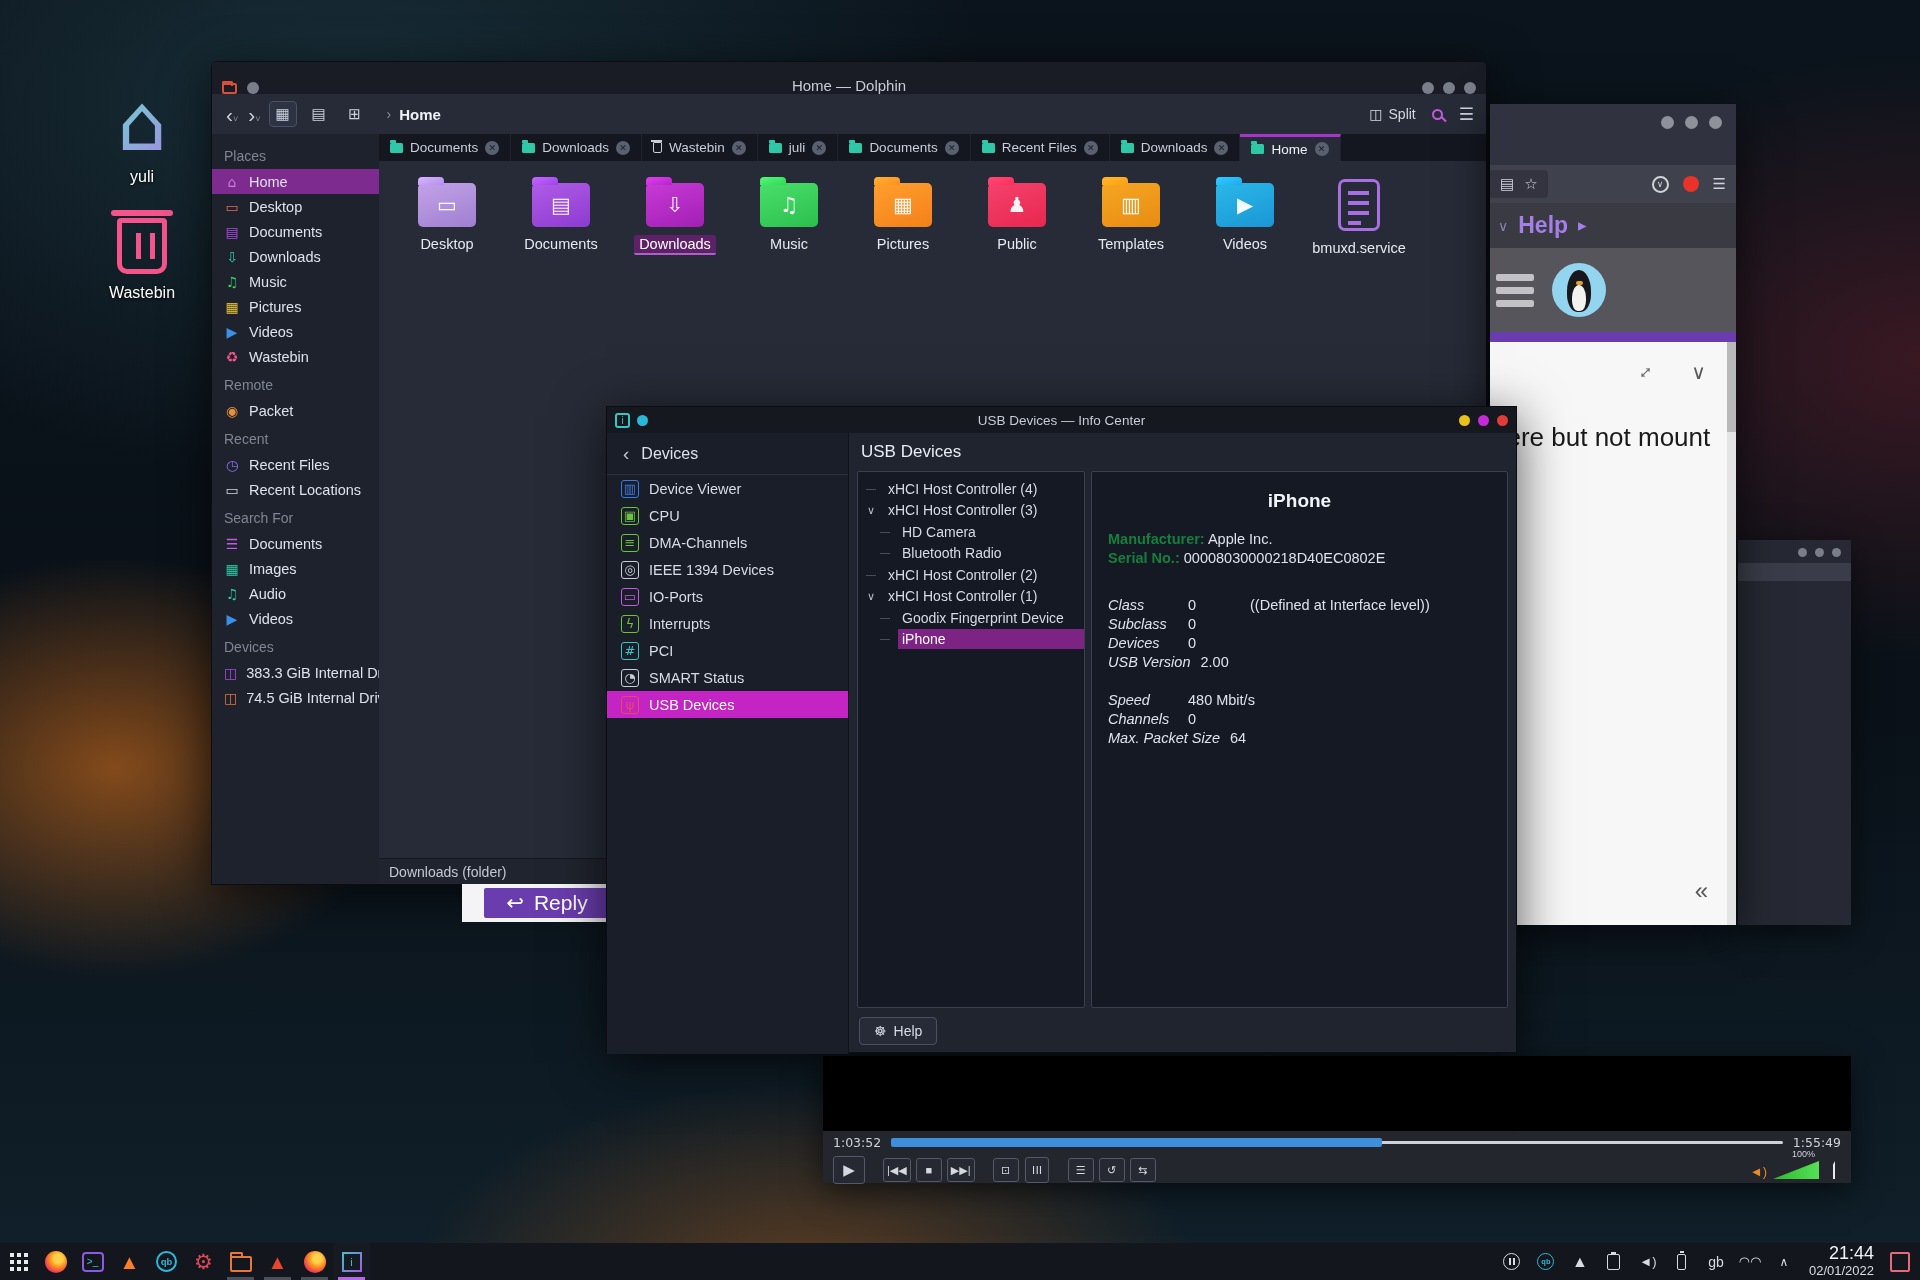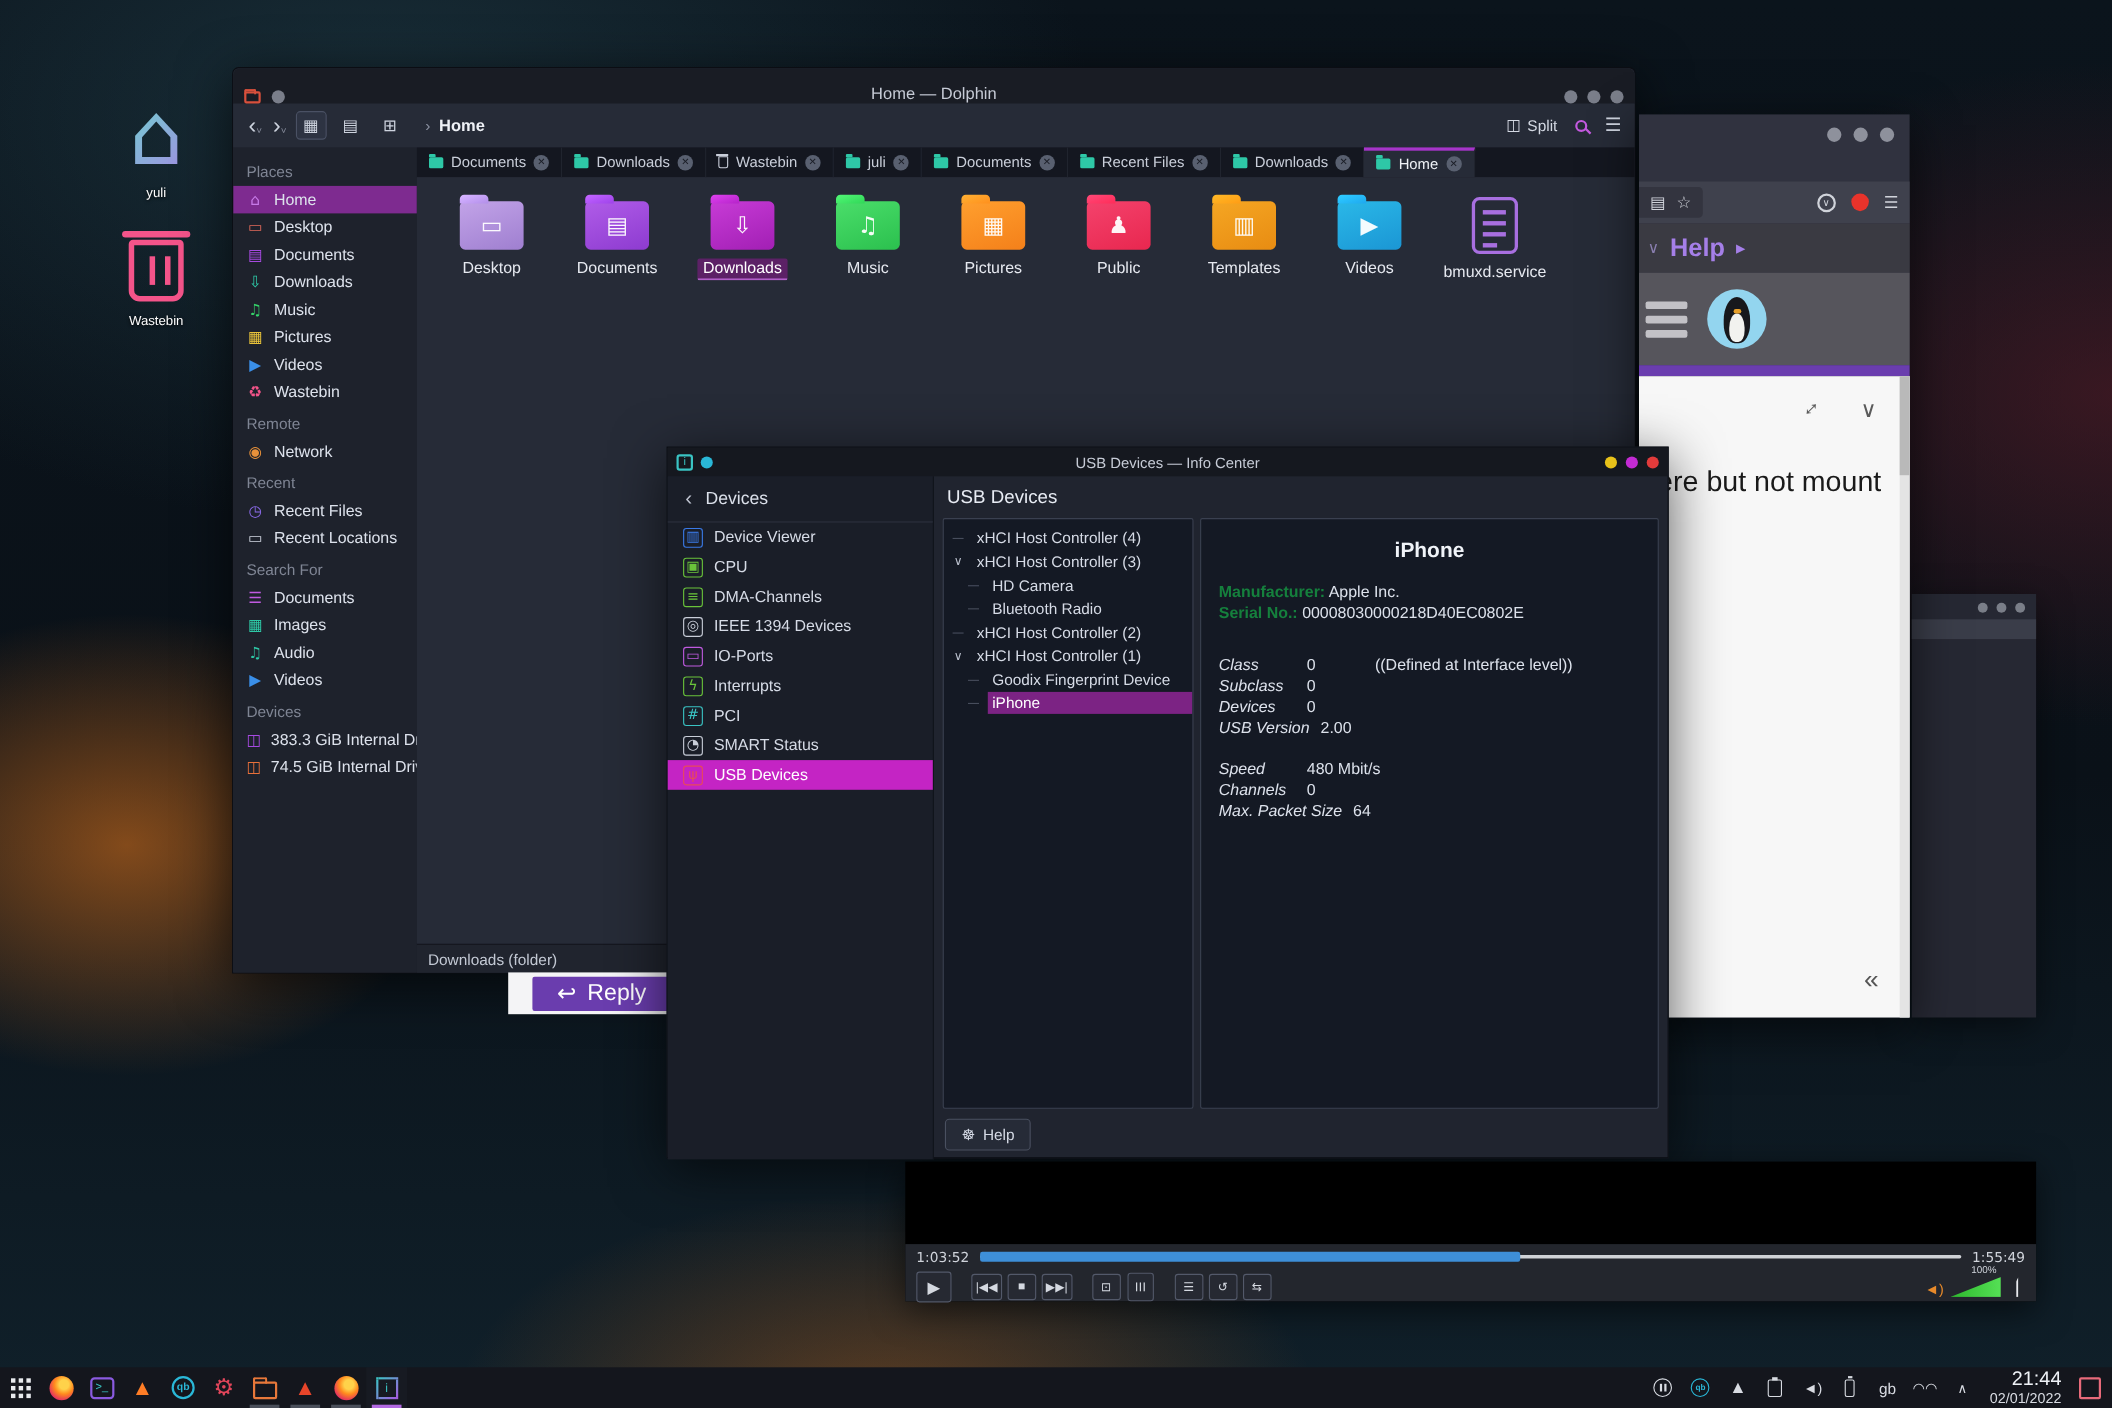--- a/index.html
+++ b/index.html
@@ -13,21 +13,21 @@
       radial-gradient(620px 420px at 100% 28%, rgba(95,28,40,.55), transparent 72%),
       radial-gradient(900px 520px at 18% 8%, rgba(38,72,84,.5), transparent 72%),
       linear-gradient(180deg,#0b141c 0%, #0a1118 55%, #10202a 100%);
   }
   .abs { position:absolute; }
   .flex { display:flex; align-items:center; }
   .ico { display:inline-flex; align-items:center; justify-content:center; font-family:"DejaVu Sans",sans-serif; }
 
   
   .desk-icon { position:absolute; width:120px; text-align:center; cursor:default; }
-  .desk-icon .lbl { color:#fff; font-size:12px; text-shadow:0 1px 3px #000; margin-top:10px; }
+  .desk-icon .lbl { color:#fff; font-size:16px; text-shadow:0 1px 3px #000; margin-top:10px; }
   .home-glyph { font-size:78px; line-height:70px; background:linear-gradient(135deg,#5ee8c8,#b07ae8);
     -webkit-background-clip:text; background-clip:text; color:transparent; font-family:"DejaVu Sans",sans-serif;}
   .trash-glyph { width:50px; height:56px; margin:6px auto 0; border:5px solid #f4548a; border-radius:4px 4px 10px 10px; position:relative;
     background:linear-gradient(#f4548a,#f4548a) 14px 10px/5px 26px no-repeat, linear-gradient(#f4548a,#f4548a) 28px 10px/5px 26px no-repeat;}
   .trash-glyph::before { content:""; position:absolute; left:-11px; top:-13px; width:62px; height:6px; background:#f4548a; border-radius:3px;}
 
   
   .win { position:absolute; box-shadow:0 10px 48px rgba(0,0,0,.65); border:1px solid #0b0d13; }
   .dot { width:12px; height:12px; border-radius:50%; display:inline-block; }
 
@@ -348,21 +348,21 @@
           <span class="ico" style="color: rgb(58, 143, 232);">▶</span>
           <span>Videos</span>
         </div>
         <div class="place-item">
           <span class="ico" style="color: rgb(244, 84, 138);">♻</span>
           <span>Wastebin</span>
         </div>
         <div class="sec-title">Remote</div>
         <div class="place-item">
           <span class="ico" style="color: rgb(232, 145, 58);">◉</span>
-          <span>Network</span>
+          <span>Packet</span>
         </div>
         <div class="sec-title">Recent</div>
         <div class="place-item">
           <span class="ico" style="color: rgb(138, 106, 232);">◷</span>
           <span>Recent Files</span>
         </div>
         <div class="place-item">
           <span class="ico" style="color: rgb(208, 213, 224);">▭</span>
           <span>Recent Locations</span>
         </div>

